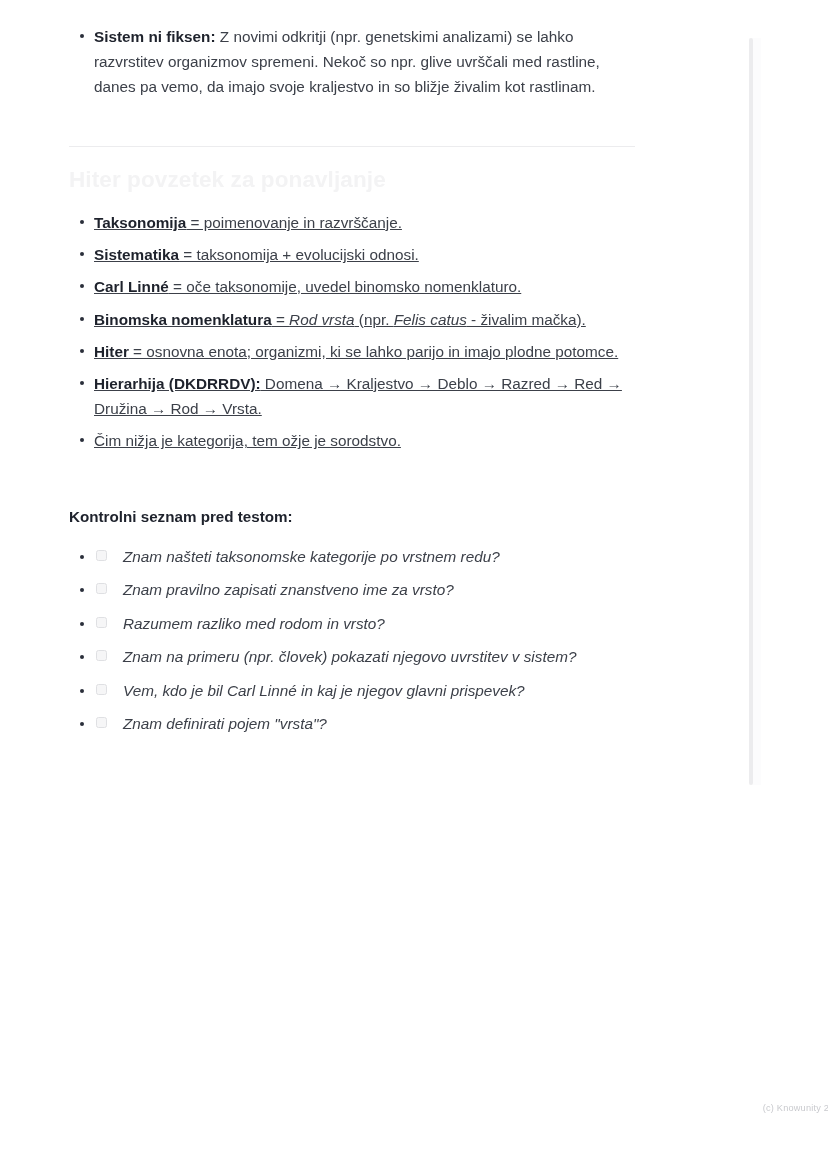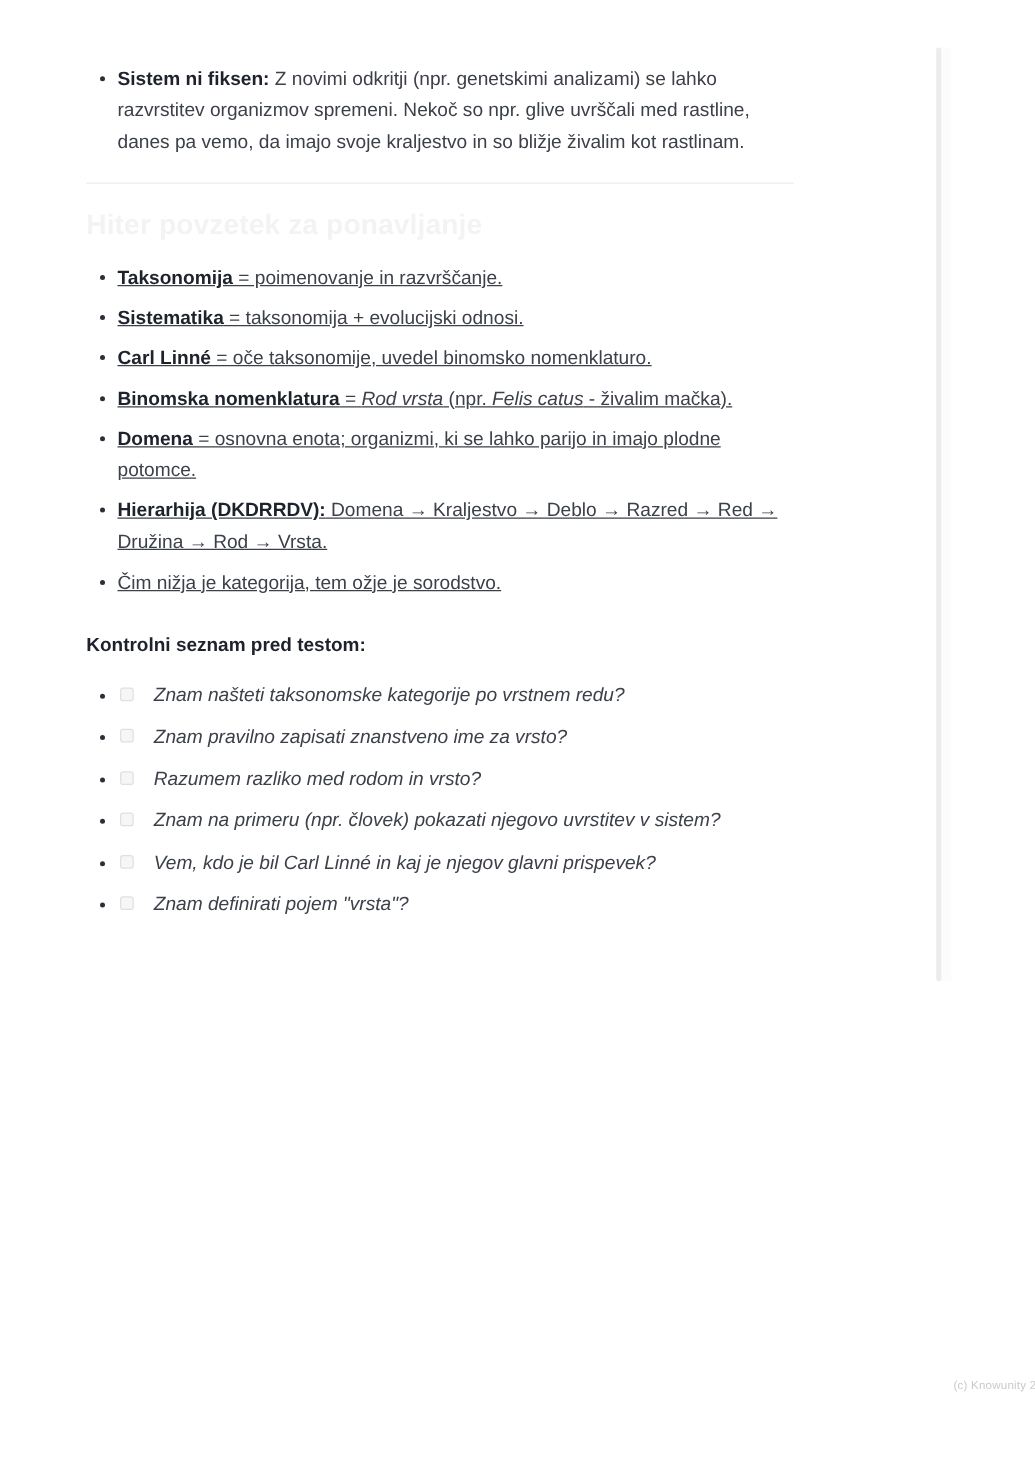--- a/index.html
+++ b/index.html
@@ -56,21 +56,21 @@
   }
   ul.bullets > li strong {
     color: #1e222c;
     font-weight: bold;
   }
   ul.bullets > li em {
     font-style: italic;
     color: #3c4049;
   }
 
-  .intro-list { position: absolute; left: 0; top: 51px; width: 566px; }
+  .intro-list { position: absolute; left: 0; top: 24px; width: 566px; }
   .intro-list > li { line-height: 25.4px; }
 
   
   .divider {
     position: absolute;
     left: 0;
     top: 138px;
     width: 566px;
     height: 1px;
     background: #ececee;
@@ -211,21 +211,21 @@
       <li>
         <strong>Sistematika</strong><span> = taksonomija + evolucijski odnosi.</span>
       </li>
       <li>
         <strong>Carl Linné</strong><span> = oče taksonomije, uvedel binomsko nomenklaturo.</span>
       </li>
       <li>
         <strong>Binomska nomenklatura</strong><span> = </span><em>Rod vrsta</em><span> (npr. </span><em>Felis catus</em><span> - živalim mačka).</span>
       </li>
       <li>
-        <strong>Domena</strong><span> = osnovna enota; organizmi, ki se lahko parijo in imajo plodne potomce.</span>
+        <strong>Hiter</strong><span> = osnovna enota; organizmi, ki se lahko parijo in imajo plodne potomce.</span>
       </li>
       <li>
         <strong>Hierarhija (DKDRRDV):</strong><span> Domena → Kraljestvo → Deblo → Razred → Red → Družina → Rod → Vrsta.</span>
       </li>
       <li>
         <span>Čim nižja je kategorija, tem ožje je sorodstvo.</span>
       </li>
     </ul>
 
     <h3 class="checklist-heading">Kontrolni seznam pred testom:</h3>

